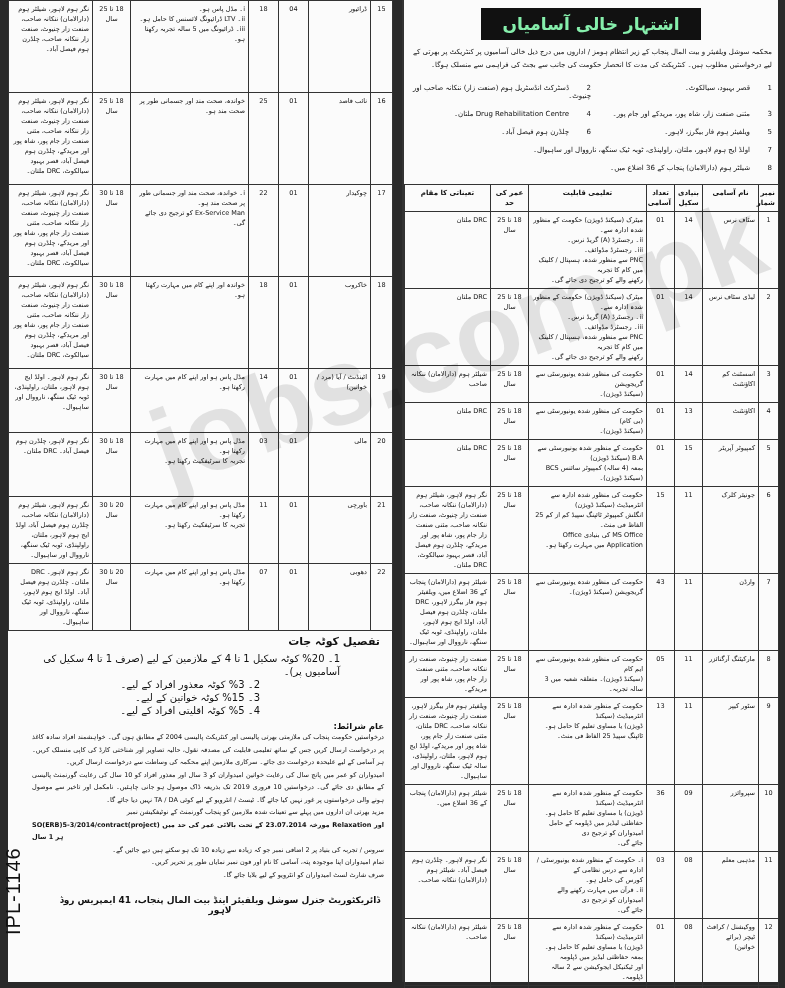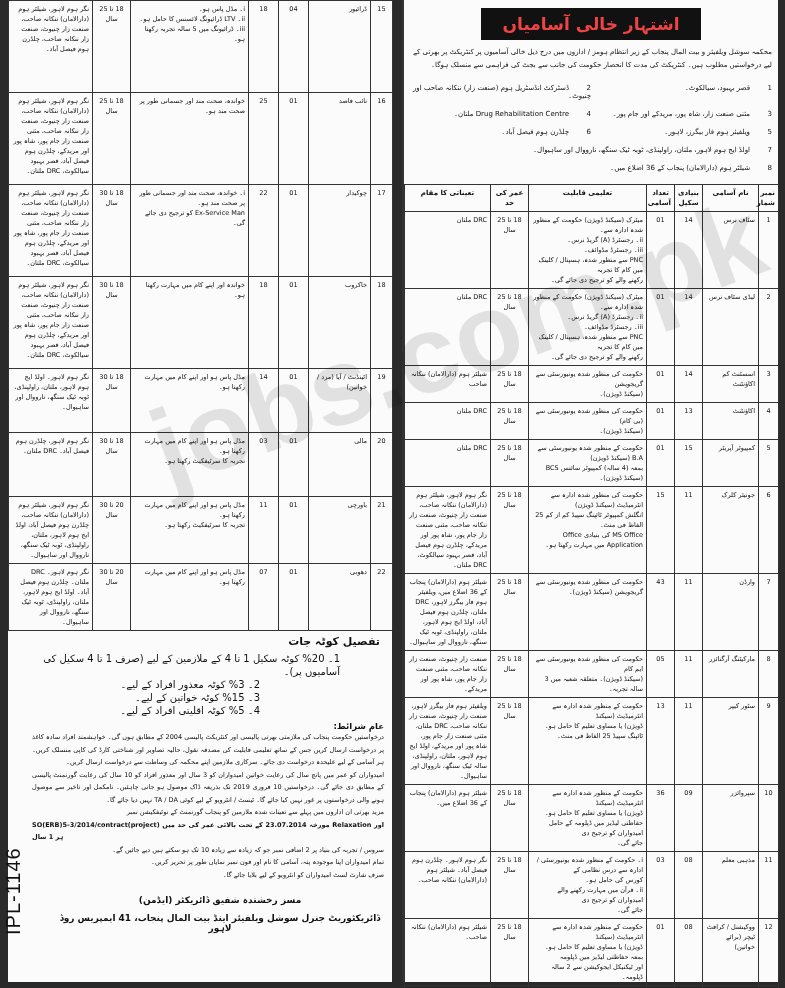--- a/index.html
+++ b/index.html
@@ -13,21 +13,21 @@
   .right { position: absolute; left: 402px; top: 0; width: 376px; height: 982px; background: #fbfbfb; border-left: 2px solid #333; }
 
   table.jobs { border-collapse: collapse; width: 100%; direction: rtl; table-layout: fixed; }
   table.jobs td, table.jobs th { border: 1px solid #333; vertical-align: top; font-size: 6.5px; line-height: 10px; padding: 3px 3px; }
   table.jobs th { font-weight: bold; font-size: 7px; text-align: center; }
   td.num, td.sm { text-align: center; font-size: 7px; }
   td.qual, td.place { text-align: right; direction: rtl; }
   .line { display: block; }
 
   
-  .title-box { margin: 8px auto 0; width: 220px; height: 32px; background: #111; color: #ef4444; text-align: center;
+  .title-box { margin: 8px auto 0; width: 220px; height: 32px; background: #111; color: #86efac; text-align: center;
                font-weight: bold; font-size: 17px; line-height: 32px; direction: rtl; }
   .intro { direction: rtl; text-align: right; font-size: 7px; line-height: 13px; padding: 6px 6px 2px 6px; }
   .inst-grid { direction: rtl; display: grid; grid-template-columns: 1fr 1fr; font-size: 7px; padding: 2px 6px; row-gap: 10px; margin-top: 8px; }
   .inst-full { grid-column: 1 / span 2; }
   .inst-item span.n { display: inline-block; width: 22px; }
 
   
   .quota { direction: rtl; padding: 4px 12px 0 12px; }
   .quota h3 { font-size: 11px; text-align: right; margin-bottom: 4px; }
   .quota .q { font-size: 10px; line-height: 13px; padding-right: 120px; text-align: right; }
@@ -171,21 +171,20 @@
       <p>درخواستیں حکومت پنجاب کی ملازمتی بھرتی پالیسی اور کنٹریکٹ پالیسی 2004 کے مطابق ہوں گی۔ خواہشمند افراد سادہ کاغذ پر درخواست ارسال کریں جس کے ساتھ تعلیمی قابلیت کی مصدقہ نقول، حالیہ تصاویر اور شناختی کارڈ کی کاپی منسلک کریں۔ ہر آسامی کے لیے علیحدہ درخواست دی جائے۔ سرکاری ملازمین اپنے محکمہ کی وساطت سے درخواست ارسال کریں۔</p>
       <p>امیدواران کو عمر میں پانچ سال کی رعایت خواتین امیدواران کو 3 سال اور معذور افراد کو 10 سال کی رعایت گورنمنٹ پالیسی کے مطابق دی جائے گی۔ درخواستیں 10 فروری 2019 تک بذریعہ ڈاک موصول ہو جانی چاہئیں۔ نامکمل اور تاخیر سے موصول ہونے والی درخواستوں پر غور نہیں کیا جائے گا۔ ٹیسٹ / انٹرویو کے لیے کوئی TA / DA نہیں دیا جائے گا۔</p>
       <p>مزید بھرتی ان اداروں میں پہلے سے تعینات شدہ ملازمین کو پنجاب گورنمنٹ کے نوٹیفکیشن نمبر</p>
       <p class="ref">SO(ERB)5-3/2014/contract(project) مورخہ 23.07.2014 کے تحت بالائی عمر کی حد میں Relaxation اور ہر 1 سال</p>
       <p>سروس / تجربہ کی بنیاد پر 2 اضافی نمبر جو کہ زیادہ سے زیادہ 10 تک ہو سکتے ہیں دیے جائیں گے۔</p>
       <p>تمام امیدواران اپنا موجودہ پتہ، آسامی کا نام اور فون نمبر نمایاں طور پر تحریر کریں۔</p>
       <p>صرف شارٹ لسٹ امیدواران کو انٹرویو کے لیے بلایا جائے گا۔</p>
     </div>
 
     <div class="sign">
-      <div class="nm">مسز رخشندہ شفیق   ڈائریکٹر (ایڈمن)</div>
       <div class="addr">ڈائریکٹوریٹ جنرل سوشل ویلفیئر اینڈ بیت المال پنجاب، 41 ایمپریس روڈ لاہور</div>
     </div>
   </div>
 
   <div class="ipl">IPL-1146</div>
 
   <div class="right">
     <div class="title-box">اشتہار خالی آسامیاں</div>
     <div class="intro">محکمہ سوشل ویلفیئر و بیت المال پنجاب کے زیر انتظام ہومز / اداروں میں درج ذیل خالی آسامیوں پر کنٹریکٹ پر بھرتی کے لیے درخواستیں مطلوب ہیں۔ کنٹریکٹ کی مدت کا انحصار حکومت کی جانب سے بجٹ کی فراہمی سے منسلک ہوگا۔</div>
     <div class="inst-grid" id="inst-grid">

